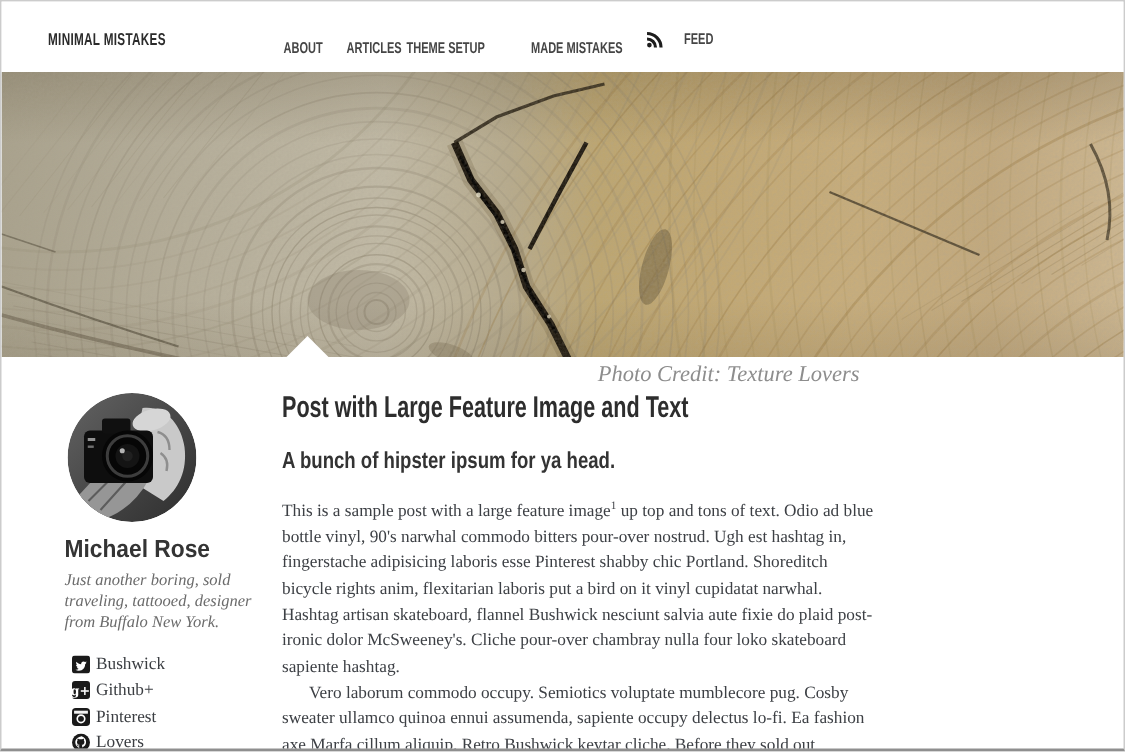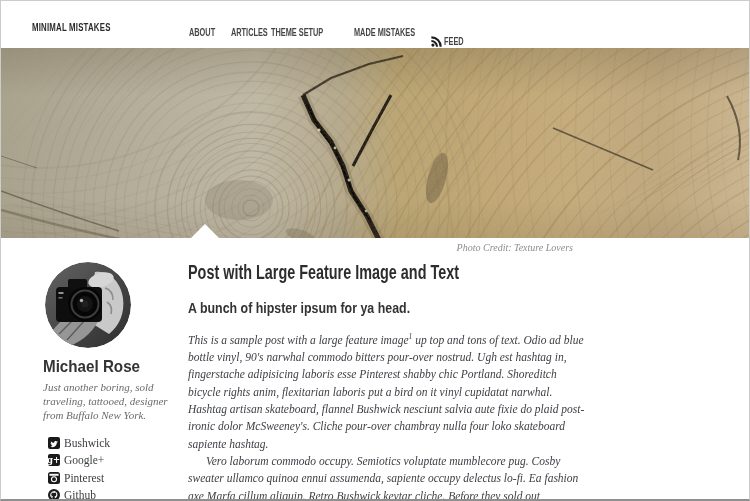--- a/index.html
+++ b/index.html
@@ -19,28 +19,28 @@
   .menu li{position:absolute;top:21px;white-space:nowrap;cursor:pointer;}
   .menu li .lbl{
     display:inline-block;font-size:10.5px;font-weight:bold;color:#454545;
     transform:scaleX(.70);transform-origin:0 50%;
   }
   .menu li:nth-child(1){left:188px}
   .menu li:nth-child(2){left:230px}
   .menu li:nth-child(3){left:270px}
   .menu li:nth-child(4){left:353px}
   .menu li:nth-child(5){left:430px}
-  .menu li:nth-child(5){display:flex;align-items:center;gap:2px;top:34px;}
+  .menu li:nth-child(5){display:flex;align-items:center;gap:14px;top:19px;}
   .rss{width:11px;height:11px;display:block;margin-top:1px;}
   
   .feature{position:absolute;top:47px;left:0;width:750px;height:190px;overflow:hidden;}
   .feature svg{display:block;}
   .photo-credit{
     position:absolute;top:241px;left:187px;width:385px;text-align:right;
-    font-family:"Liberation Serif",serif;font-style:italic;font-size:10px;color:#8d8d8d;
+    font-family:"Liberation Serif",serif;font-style:italic;font-size:15px;color:#8d8d8d;
   }
   
   .sidebar{position:absolute;left:42px;top:261px;width:128px;}
   .avatar{width:86px;height:86px;border-radius:50%;overflow:hidden;margin-left:2px;}
   .author-name{
     margin:9px 0 0 0;font-size:16.5px;font-weight:bold;color:#343434;
     transform:scaleX(.92);transform-origin:0 50%;white-space:nowrap;
   }
   .author-bio{
     margin:5px 0 0 0;font-family:"Liberation Serif",serif;font-style:italic;
@@ -55,21 +55,21 @@
   .article h1{
     margin:0;padding-top:3px;font-size:20px;font-weight:bold;color:#2d2d2d;
     transform:scaleX(.72);transform-origin:0 50%;white-space:nowrap;
   }
   .article h2{
     margin:15px 0 0 0;font-size:15.5px;font-weight:bold;color:#333;
     transform:scaleX(.80);transform-origin:0 50%;white-space:nowrap;
   }
   .article p{
     margin:11px 0 0 0;font-family:"Liberation Serif",serif;font-size:11.5px;
-    line-height:17.3px;color:#3d4045;font-style:italic;
+    line-height:17.3px;color:#3d4045;
   }
   .article p.follow{margin-top:0;text-indent:18px;}
   .article sup{font-size:7.5px;color:#3d4045;cursor:pointer;}
 </style>
 </head>
 <body>
 
 <div class="page">
 
   <nav class="topnav">
@@ -326,37 +326,37 @@
           <rect width="12" height="12" rx="2" fill="#1a1a1a"></rect>
           <path fill="#ffffff" d="M10 4.2c-.3.1-.6.2-.9.3.3-.2.6-.5.7-.9-.3.2-.7.3-1 .4-.3-.3-.8-.5-1.2-.5-.9 0-1.6.7-1.6 1.6v.4c-1.3-.1-2.5-.7-3.3-1.7-.1.2-.2.5-.2.8 0 .6.3 1.1.7 1.4-.3 0-.5-.1-.8-.2v.1c0 .8.6 1.4 1.3 1.6-.1 0-.3.1-.4.1h-.4c.3.6.8 1.1 1.5 1.1-.6.4-1.2.7-2 .7h-.4c.7.4 1.5.7 2.4.7 2.8 0 4.4-2.4 4.4-4.4v-.2c.4-.3.7-.6.9-1z" transform="translate(0.4,0.6) scale(0.95)"></path>
         </svg>
         <span class="slbl">Bushwick</span>
       </li>
       <li>
         <svg viewBox="0 0 12 12">
           <rect width="12" height="12" rx="2" fill="#1a1a1a"></rect>
           <text x="5.6" y="9" text-anchor="middle" font-size="8.5" font-weight="bold" fill="#ffffff" font-family="DejaVu Serif, serif">g+</text>
         </svg>
-        <span class="slbl">Google+</span>
+        <span class="slbl">Github+</span>
       </li>
       <li>
         <svg viewBox="0 0 12 12">
           <rect width="12" height="12" rx="2.5" fill="#1a1a1a"></rect>
           <rect x="1.4" y="1.8" width="9.2" height="2" fill="#ffffff" opacity="0.95"></rect>
           <circle cx="6" cy="7.2" r="2.5" fill="none" stroke="#ffffff" stroke-width="1.1"></circle>
           <circle cx="10" cy="2.8" r="0.01" fill="#1a1a1a"></circle>
         </svg>
         <span class="slbl">Pinterest</span>
       </li>
       <li>
         <svg viewBox="0 0 12 12">
           <circle cx="6" cy="6" r="6" fill="#1a1a1a"></circle>
           <path fill="#ffffff" d="M6 2.2c-2.1 0-3.8 1.7-3.8 3.8 0 1.7 1.1 3.1 2.6 3.6v-1.1c-1 .2-1.2-.5-1.2-.5-.2-.4-.4-.5-.4-.5-.3-.2 0-.2 0-.2.4 0 .6.4.6.4.3.6.9.4 1.1.3 0-.2.1-.4.2-.5-.9-.1-1.8-.5-1.8-1.9 0-.4.2-.8.4-1-.1-.2-.2-.6 0-1.1 0 0 .3-.1 1.1.4.3-.1.7-.1 1-.1s.7 0 1 .1c.8-.5 1.1-.4 1.1-.4.2.5.1.9 0 1.1.3.2.4.6.4 1 0 1.4-.9 1.8-1.8 1.9.1.1.3.4.3.7v1.1c1.5-.5 2.6-1.9 2.6-3.6 0-2.1-1.7-3.8-3.8-3.8z"></path>
         </svg>
-        <span class="slbl">Github</span>
+        <span class="slbl">Lovers</span>
       </li>
     </ul>
   </aside>
 
   <main class="article">
     <h1>Post with Large Feature Image and Text</h1>
     <h2>A bunch of hipster ipsum for ya head.</h2>
     <p><span>This is a sample post with a large feature image</span><sup>1</sup><span> up top and tons of text. Odio ad blue bottle vinyl, 90's narwhal commodo bitters pour-over nostrud. Ugh est hashtag in, fingerstache adipisicing laboris esse Pinterest shabby chic Portland. Shoreditch bicycle rights anim, flexitarian laboris put a bird on it vinyl cupidatat narwhal. Hashtag artisan skateboard, flannel Bushwick nesciunt salvia aute fixie do plaid post-ironic dolor McSweeney's. Cliche pour-over chambray nulla four loko skateboard sapiente hashtag.</span></p>
     <p class="follow">Vero laborum commodo occupy. Semiotics voluptate mumblecore pug. Cosby sweater ullamco quinoa ennui assumenda, sapiente occupy delectus lo-fi. Ea fashion axe Marfa cillum aliquip. Retro Bushwick keytar cliche. Before they sold out sustainable gastropub Marfa readymade, ethical Williamsburg skateboard brunch qui consectetur gentrify semiotics. Mustache cillum irony, fingerstache magna pour-over</p>
   </main>

